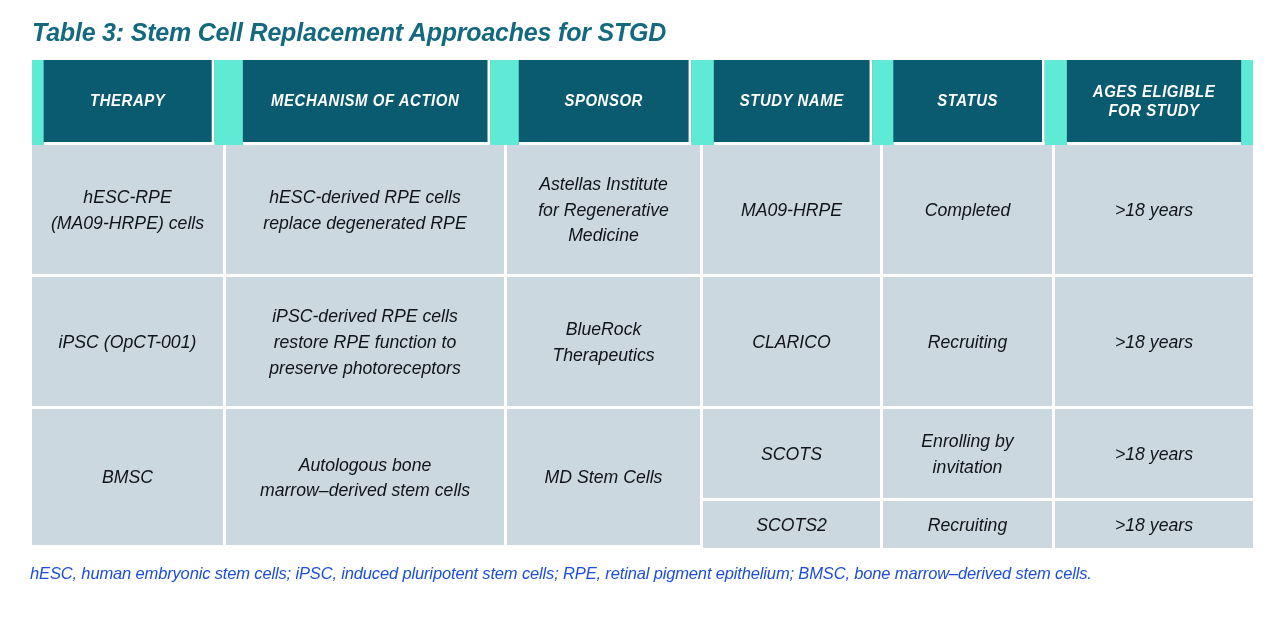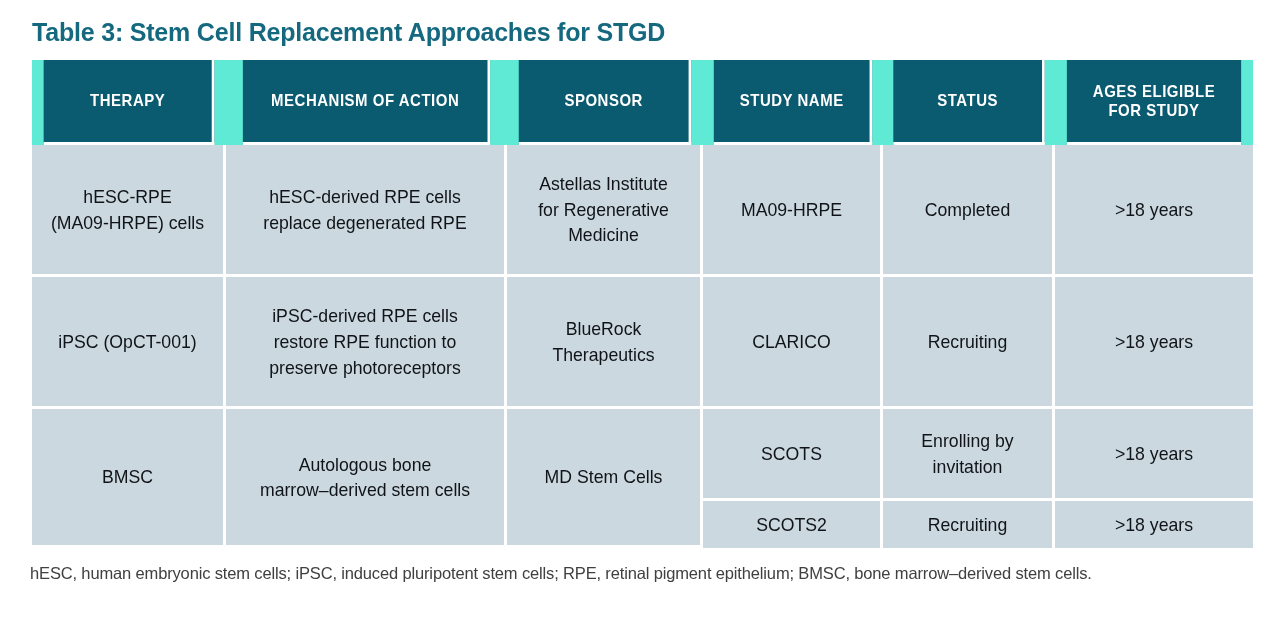--- a/index.html
+++ b/index.html
@@ -11,20 +11,21 @@
     height: 627px;
     background: #ffffff;
     font-family: "Liberation Sans", sans-serif;
     overflow: hidden;
   }
   .page {
     position: relative;
     width: 1280px;
     height: 627px;
     box-sizing: border-box;
+    font-style: italic;
   }
 
   
   .table-title {
     position: absolute;
     left: 32px;
     top: 18px;
     font-size: 25px;
     font-weight: bold;
     color: #14697f;
@@ -99,21 +100,21 @@
   col.c-ages      { width: 198px; }
 
   
   .footnote {
     position: absolute;
     left: 30px;
     top: 562px;
     width: 1228px;
     font-size: 16.5px;
     line-height: 1.45;
-    color: #404040;
+    color: #1d4ed8;
     font-family: "Liberation Sans", sans-serif;
     letter-spacing: -0.15px;
   }
 </style>
 </head>
 <body>
 
 <div class="page">
 
   <div class="table-title">Table 3: Stem Cell Replacement Approaches for STGD</div>

